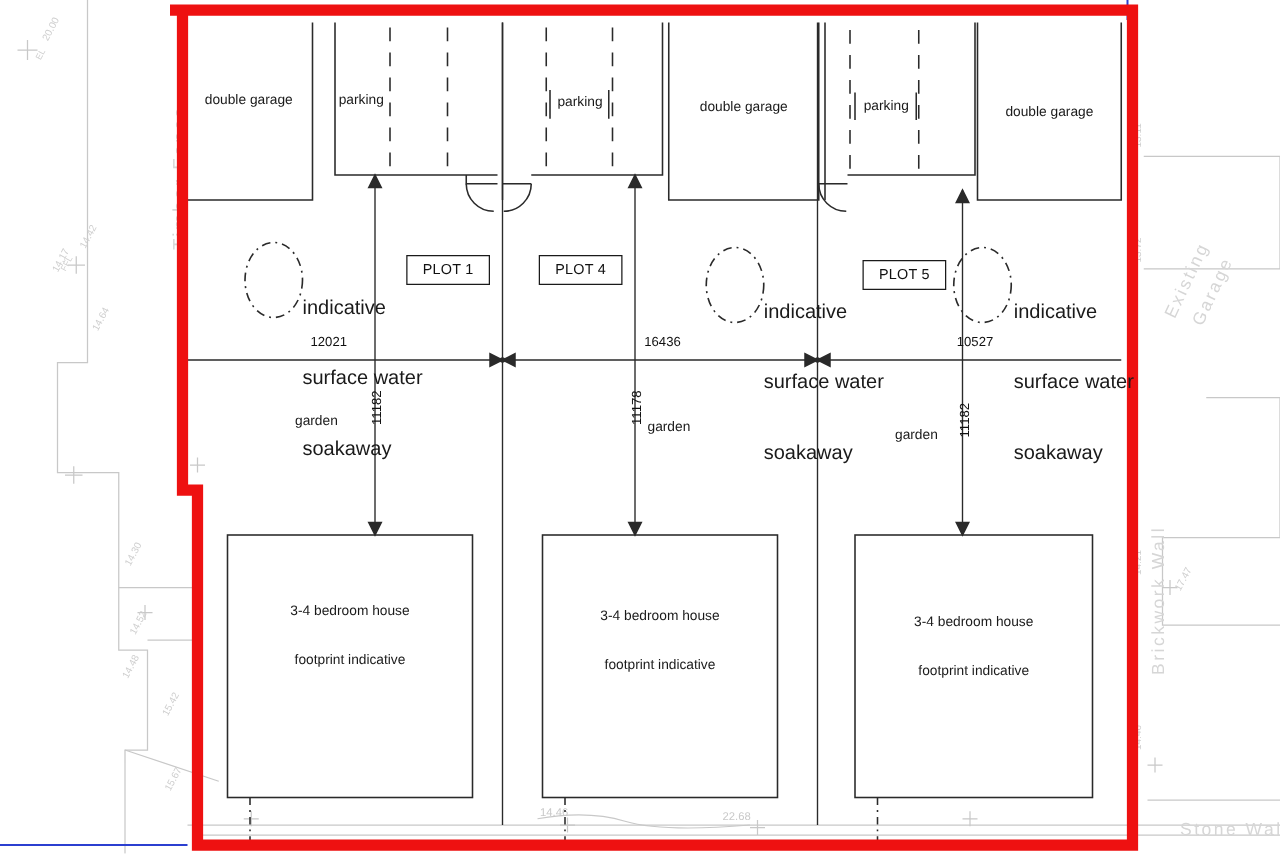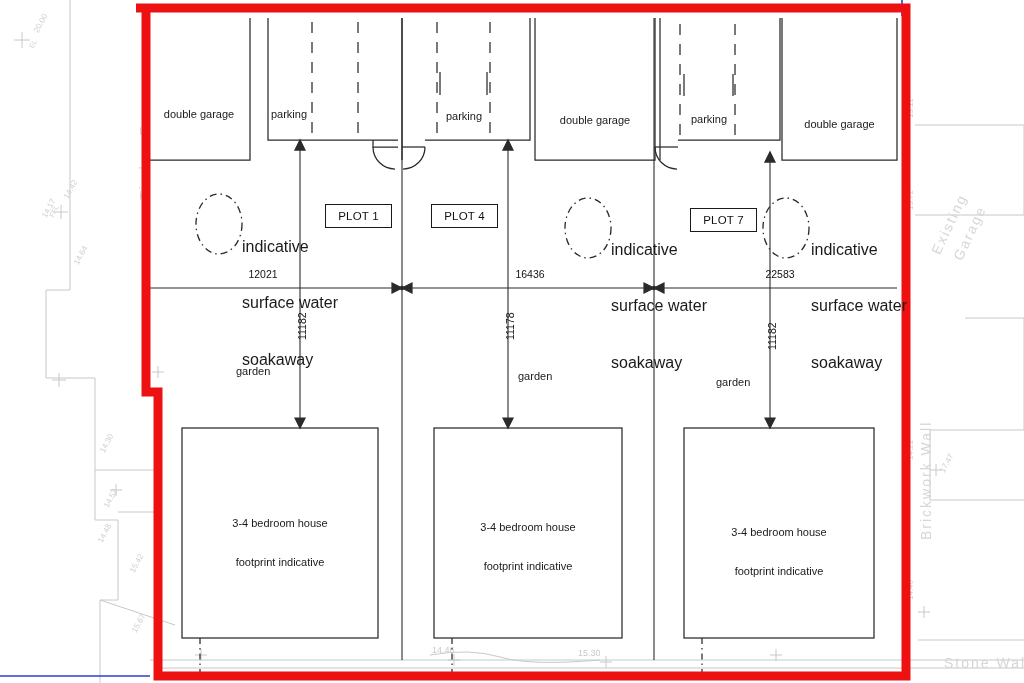--- a/index.html
+++ b/index.html
@@ -4,21 +4,21 @@
 <title>Site Plan</title>
 <style>
   html,body{margin:0;padding:0;background:#ffffff;}
   body{width:1024px;height:683px;overflow:hidden;
        font-family:"Liberation Sans","DejaVu Sans",sans-serif;}
   #plan{position:relative;width:1024px;height:683px;background:#fff;}
   svg.layer{position:absolute;left:0;top:0;width:1024px;height:683px;}
   .lbl{position:absolute;font-family:"Liberation Sans","DejaVu Sans",sans-serif;
        color:#1a1a1a;white-space:pre;line-height:1.18;}
   .sm{font-size:16px;}
-  .md{font-size:11px;margin-top:34px;}
+  .md{font-size:11px;}
   .plotbox{position:absolute;border:1.3px solid #1a1a1a;background:#fff;
            display:flex;align-items:center;justify-content:center;
            font-size:11.5px;color:#111;letter-spacing:.2px;}
   .dimtxt{position:absolute;font-size:10.5px;color:#111;}
   .vdim{position:absolute;font-size:10.5px;color:#111;
         transform-origin:0 0;transform:rotate(-90deg);white-space:nowrap;}
   .faint{position:absolute;color:#c9c9c9;font-size:9px;white-space:nowrap;}
   .faintrot{position:absolute;color:#cfcfcf;white-space:nowrap;
             transform-origin:0 0;}
   .ghost{position:absolute;color:#d6d6d6;white-space:nowrap;
@@ -82,21 +82,21 @@
   <div class="faintrot" style="left:40px;top:215px;font-size:8px;transform:rotate(-62deg);">14.17</div>
   <div class="faintrot" style="left:48px;top:215px;font-size:7px;transform:rotate(-62deg);">FFL</div>
   <div class="faintrot" style="left:62px;top:196px;font-size:8px;transform:rotate(-62deg);">14.42</div>
   <div class="faintrot" style="left:72px;top:262px;font-size:8px;transform:rotate(-62deg);">14.64</div>
   <div class="faintrot" style="left:98px;top:450px;font-size:8px;transform:rotate(-62deg);">14.30</div>
   <div class="faintrot" style="left:102px;top:505px;font-size:8px;transform:rotate(-62deg);">14.52</div>
   <div class="faintrot" style="left:96px;top:540px;font-size:8px;transform:rotate(-62deg);">14.48</div>
   <div class="faintrot" style="left:128px;top:570px;font-size:8px;transform:rotate(-62deg);">15.42</div>
   <div class="faintrot" style="left:130px;top:630px;font-size:8px;transform:rotate(-62deg);">15.67</div>
   <div class="faint" style="left:432px;top:645px;">14.46</div>
-  <div class="faint" style="left:578px;top:648px;">15.30</div>
+  <div class="faint" style="left:578px;top:648px;">22.68</div>
   <div class="faintrot" style="left:938px;top:470px;font-size:8px;transform:rotate(-62deg);">17.47</div>
   <div class="faintrot" style="left:906px;top:118px;font-size:8px;transform:rotate(-90deg);">13.11</div>
   <div class="faintrot" style="left:906px;top:210px;font-size:8px;transform:rotate(-90deg);">13.72</div>
   <div class="faintrot" style="left:906px;top:460px;font-size:8px;transform:rotate(-90deg);">14.21</div>
   <div class="faintrot" style="left:906px;top:600px;font-size:8px;transform:rotate(-90deg);">14.46</div>
 
   <svg class="layer">
     <g fill="none" stroke="#2a2a2a" stroke-width="1.25">
 
       <path d="M148,18 L148,160 L250,160 L250,18"></path>
@@ -202,25 +202,25 @@
     <div>soakaway</div>
   </div>
   <div class="lbl sm" style="left:811px;top:203px;">
     <div>indicative</div>
     <div>surface water</div>
     <div>soakaway</div>
   </div>
 
   <div class="plotbox" style="left:325px;top:204px;width:65px;height:22px;">PLOT 1</div>
   <div class="plotbox" style="left:431px;top:204px;width:65px;height:22px;">PLOT 4</div>
-  <div class="plotbox" style="left:690px;top:208px;width:65px;height:22px;">PLOT 7</div>
+  <div class="plotbox" style="left:690px;top:208px;width:65px;height:22px;">PLOT 5</div>
 
   <div class="dimtxt ctr" style="left:228px;top:268px;width:70px;">12021</div>
   <div class="dimtxt ctr" style="left:495px;top:268px;width:70px;">16436</div>
-  <div class="dimtxt ctr" style="left:745px;top:268px;width:70px;">22583</div>
+  <div class="dimtxt ctr" style="left:745px;top:268px;width:70px;">10527</div>
 
   <div class="vdim" style="left:296px;top:340px;">11182</div>
   <div class="vdim" style="left:504px;top:340px;">11178</div>
   <div class="vdim" style="left:766px;top:350px;">11182</div>
 
   <div class="lbl md" style="left:236px;top:331px;">garden</div>
   <div class="lbl md" style="left:518px;top:336px;">garden</div>
   <div class="lbl md" style="left:716px;top:342px;">garden</div>
 
   <div class="lbl md ctr" style="left:182px;top:457px;width:196px;">

